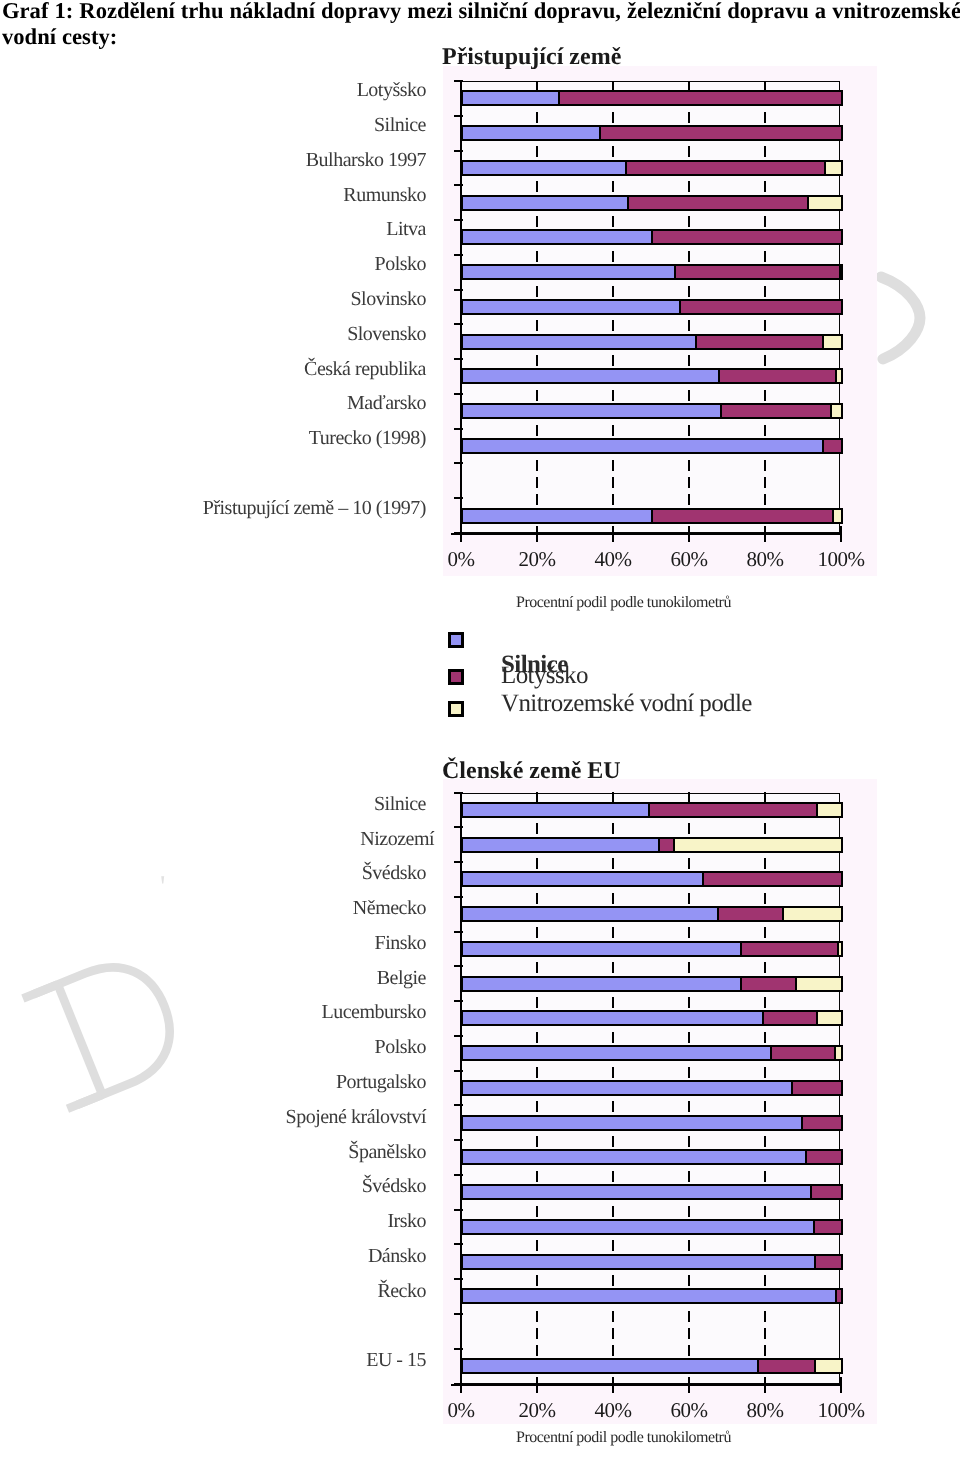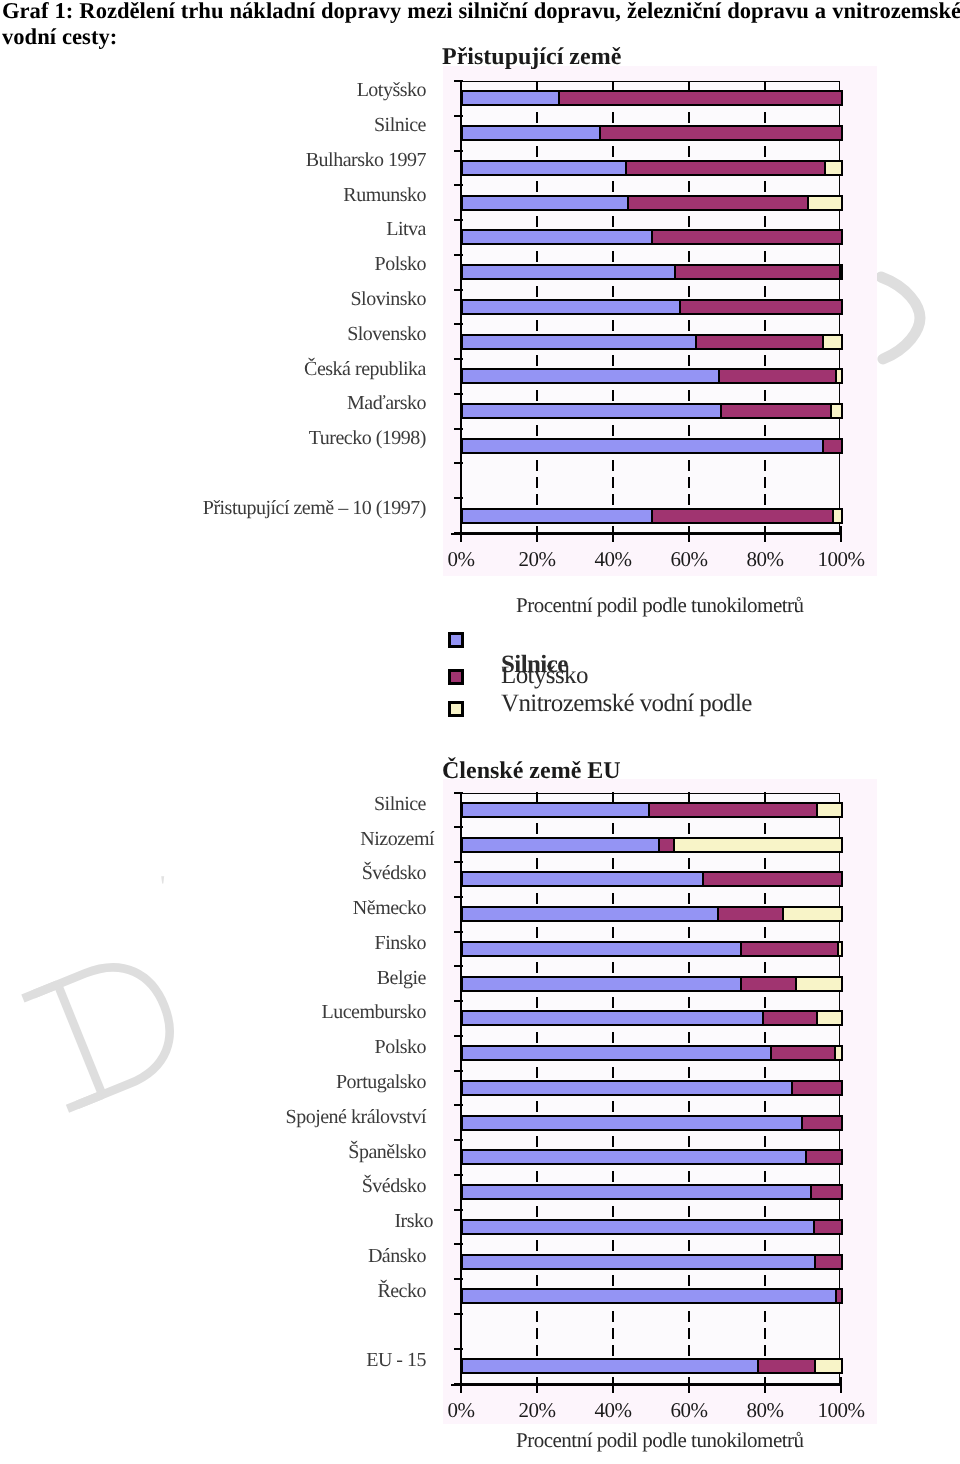--- a/index.html
+++ b/index.html
@@ -32,21 +32,21 @@
             letter-spacing:-0.5px;
             font-family:"Liberation Serif",serif;color:#3b3b3b;
             white-space:nowrap;line-height:1;}
   .bar{position:absolute;box-sizing:border-box;display:flex;}
   .seg{height:100%;box-sizing:border-box;border:2.6px solid #000;
        margin-right:-2.6px;}
   .tick{position:absolute;background:#000;}
   .xlabel{position:absolute;font-size:21px;letter-spacing:-0.5px;
           font-family:"Liberation Serif",serif;
           color:#1a1a1a;text-align:center;white-space:nowrap;line-height:1;}
-  .axcaption{position:absolute;font-size:21px;letter-spacing:-0.5px;
+  .axcaption{position:absolute;font-size:16px;letter-spacing:-0.5px;
              font-family:"Liberation Serif",serif;color:#2b2b2b;
              white-space:nowrap;text-align:center;line-height:1;}
   .legend-sw{position:absolute;box-sizing:border-box;border:3px solid #000;}
   .legend-tx{position:absolute;font-size:25px;letter-spacing:-0.6px;
              font-family:"Liberation Serif",serif;color:#2b2b2b;
              white-space:nowrap;line-height:1;}
 </style>
 </head>
 <body>
 
@@ -405,21 +405,21 @@
       <div class="catlabel" style="left: 120px; top: 863.412px; width: 306px;">Švédsko</div>
       <div class="catlabel" style="left: 120px; top: 898.176px; width: 306px;">Německo</div>
       <div class="catlabel" style="left: 120px; top: 932.941px; width: 306px;">Finsko</div>
       <div class="catlabel" style="left: 120px; top: 967.706px; width: 306px;">Belgie</div>
       <div class="catlabel" style="left: 120px; top: 1002.47px; width: 306px;">Lucembursko</div>
       <div class="catlabel" style="left: 120px; top: 1037.24px; width: 306px;">Polsko</div>
       <div class="catlabel" style="left: 120px; top: 1072px; width: 306px;">Portugalsko</div>
       <div class="catlabel" style="left: 120px; top: 1106.76px; width: 306px;">Spojené království</div>
       <div class="catlabel" style="left: 120px; top: 1141.53px; width: 306px;">Španělsko</div>
       <div class="catlabel" style="left: 120px; top: 1176.29px; width: 306px;">Švédsko</div>
-      <div class="catlabel" style="left: 127px; top: 1211.06px; width: 306px; text-align: right;">Irsko</div>
+      <div class="catlabel" style="left: 120px; top: 1211.06px; width: 306px; text-align: right;">Irsko</div>
       <div class="catlabel" style="left: 120px; top: 1245.82px; width: 306px;">Dánsko</div>
       <div class="catlabel" style="left: 120px; top: 1280.59px; width: 306px;">Řecko</div>
       <div class="catlabel" style="left: 120px; top: 1350.12px; width: 306px;">EU - 15</div>
       <div class="tick" style="left: 451.2px; top: 1383.5px; width: 391.3px; height: 2.2px;"></div>
       <div class="tick" style="left: 460px; top: 1376.5px; width: 2.4px; height: 16px;"></div>
       <div class="xlabel" style="left: 431px; top: 1399.5px; width: 60px;">0%</div>
       <div class="tick" style="left: 536px; top: 1376.5px; width: 2.4px; height: 16px;"></div>
       <div class="xlabel" style="left: 507px; top: 1399.5px; width: 60px;">20%</div>
       <div class="tick" style="left: 612px; top: 1376.5px; width: 2.4px; height: 16px;"></div>
       <div class="xlabel" style="left: 583px; top: 1399.5px; width: 60px;">40%</div>

